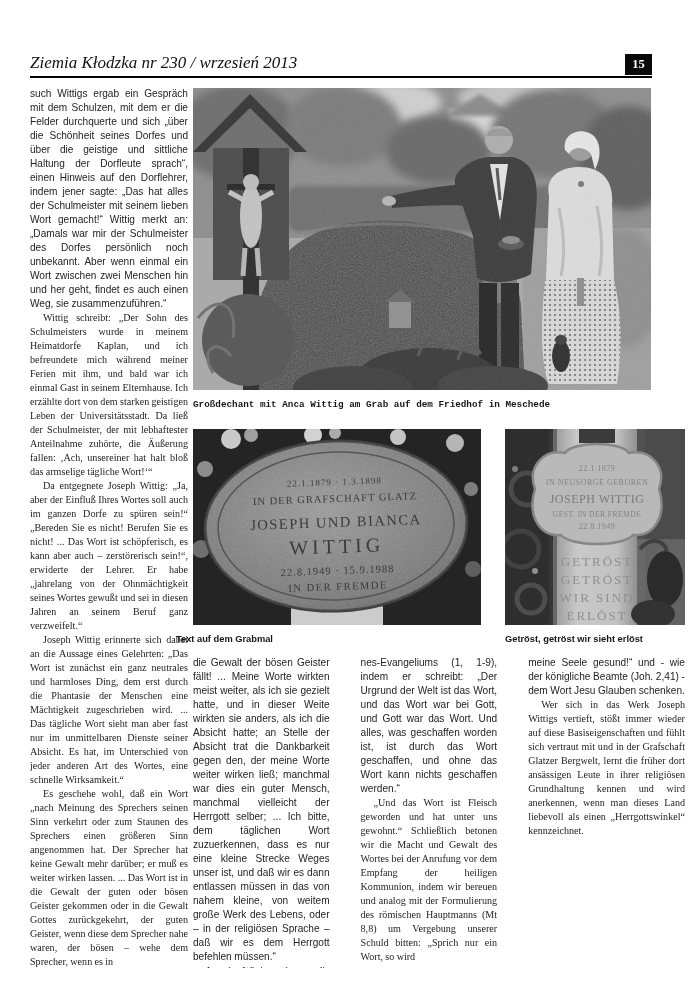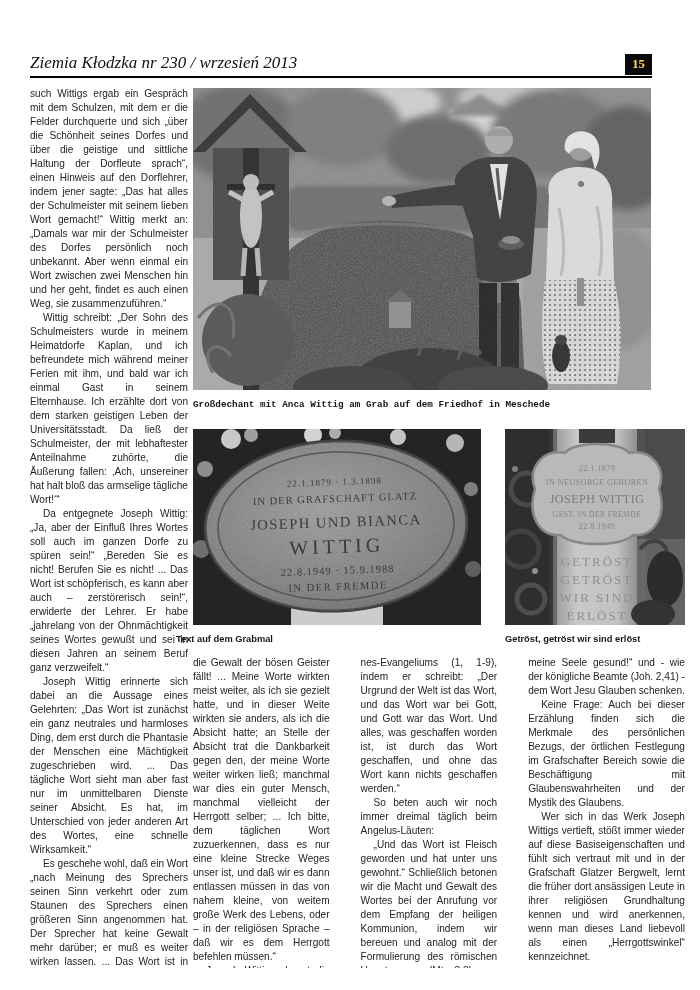--- a/index.html
+++ b/index.html
@@ -3,28 +3,28 @@
 <meta charset="utf-8">
 <style>
   html,body{margin:0;padding:0;background:#ffffff;}
   .page{position:relative;width:700px;height:990px;background:#ffffff;overflow:hidden;
         font-family:"Liberation Sans",sans-serif;color:#1d1d1d;}
   
   .hdr{position:absolute;left:30px;top:38px;width:622px;height:30px;border-bottom:2.5px solid #000;margin-top:8px;}
   .hdr-title{position:absolute;left:0;bottom:3px;font-family:"Liberation Serif",serif;
              font-style:italic;font-size:17px;color:#111;white-space:nowrap;}
   .page-badge{position:absolute;right:0;bottom:1px;width:27px;height:21px;background:#0a0a0a;
-              color:#fde047;font-family:"Liberation Serif",serif;font-weight:bold;font-size:12.5px;
+              color:#ffffff;font-family:"Liberation Serif",serif;font-weight:bold;font-size:12.5px;
               display:flex;align-items:center;justify-content:center;}
   
   .coltext{font-size:10.1px;line-height:14px;text-align:justify;
            hyphens:auto;-webkit-hyphens:auto;word-spacing:-0.2px;color:#232323;}
   .col-left{position:absolute;left:30px;top:87px;width:158px;height:880px;overflow:hidden;}
   .coltext p{margin:0;}
-  .coltext p.ind{text-indent:13px;}
+  .coltext p.ind{text-indent:13px;font-family:Liberation Serif, serif;}
   
   .photo1{position:absolute;left:193px;top:88px;width:458px;height:302px;}
   .photo2{position:absolute;left:193px;top:429px;width:288px;height:196px;}
   .photo3{position:absolute;left:505px;top:429px;width:180px;height:196px;}
   .cap{position:absolute;font-size:9.3px;font-weight:bold;color:#161616;white-space:nowrap;}
   .cap1{left:193px;top:399px;font-family:Liberation Mono, monospace;}
   .cap2{left:176px;top:634px;}
   .cap3{left:505px;top:634px;}
   .bottom-cols{position:absolute;left:193px;top:656px;width:492px;height:312px;
                display:flex;gap:31px;overflow:hidden;}
@@ -241,32 +241,30 @@
       <text x="92" y="173" font-size="13" letter-spacing="2">WIR SIND</text>
       <text x="92" y="191" font-size="13" letter-spacing="2">ERLÖST</text>
     </g>
     <g>
       <ellipse cx="160" cy="150" rx="18" ry="28" fill="#2b2b2b"></ellipse>
       <ellipse cx="148" cy="185" rx="22" ry="14" fill="#333333"></ellipse>
       <path d="M135,120 C145,108 158,110 162,122" stroke="#404040" stroke-width="4" fill="none"></path>
     </g>
   </svg>
 
-  <div class="cap cap3">Getröst, getröst wir sind erlöst</div>
+  <div class="cap cap3">Getröst, getröst wir sieht erlöst</div>
 
   <div class="bottom-cols" lang="de">
     <div class="bc1 coltext">
       <p>die Gewalt der bösen Geister fällt! ... Meine Worte wirkten meist weiter, als ich sie gezielt hatte, und in dieser Weite wirkten sie anders, als ich die Absicht hatte; an Stelle der Absicht trat die Dankbarkeit gegen den, der meine Worte weiter wirken ließ; manchmal war dies ein guter Mensch, manchmal vielleicht der Herrgott selber; ... Ich bitte, dem täglichen Wort zuzuerkennen, dass es nur eine kleine Strecke Weges unser ist, und daß wir es dann entlassen müssen in das von nahem kleine, von weitem große Werk des Lebens, oder – in der religiösen Sprache – daß wir es dem Herrgott befehlen müssen.“</p>
       <p class="ind">Joseph Wittig erkennt die größte Wirkmächtigkeit eines Wortes in der Aussage des Johan-</p>
     </div>
     <div class="bc2 coltext">
       <p>nes-Evangeliums (1, 1-9), indem er schreibt: „Der Urgrund der Welt ist das Wort, und das Wort war bei Gott, und Gott war das Wort. Und alles, was geschaffen worden ist, ist durch das Wort geschaffen, und ohne das Wort kann nichts geschaffen werden.“</p>
-      <p class="ind">So beten auch wir noch immer dreimal täglich beim Angelus-Läuten:</p>
       <p class="ind">„Und das Wort ist Fleisch geworden und hat unter uns gewohnt.“ Schließlich betonen wir die Macht und Gewalt des Wortes bei der Anrufung vor dem Empfang der heiligen Kommunion, indem wir bereuen und analog mit der Formulierung des römischen Hauptmanns (Mt 8,8) um Vergebung unserer Schuld bitten: „Sprich nur ein Wort, so wird</p>
     </div>
     <div class="bc3 coltext">
       <p>meine Seele gesund!“ und - wie der königliche Beamte (Joh. 2,41) - dem Wort Jesu Glauben schenken.</p>
-      <p class="ind">Keine Frage: Auch bei dieser Erzählung finden sich die Merkmale des persönlichen Bezugs, der örtlichen Festlegung im Grafschafter Bereich sowie die Beschäftigung mit Glaubenswahrheiten und der Mystik des Glaubens.</p>
       <p class="ind">Wer sich in das Werk Joseph Wittigs vertieft, stößt immer wieder auf diese Basiseigenschaften und fühlt sich vertraut mit und in der Grafschaft Glatzer Bergwelt, lernt die früher dort ansässigen Leute in ihrer religiösen Grundhaltung kennen und wird anerkennen, wenn man dieses Land liebevoll als einen „Herrgottswinkel“ kennzeichnet.</p>
     </div>
   </div>
 
 </div>
 
 </body></html>

